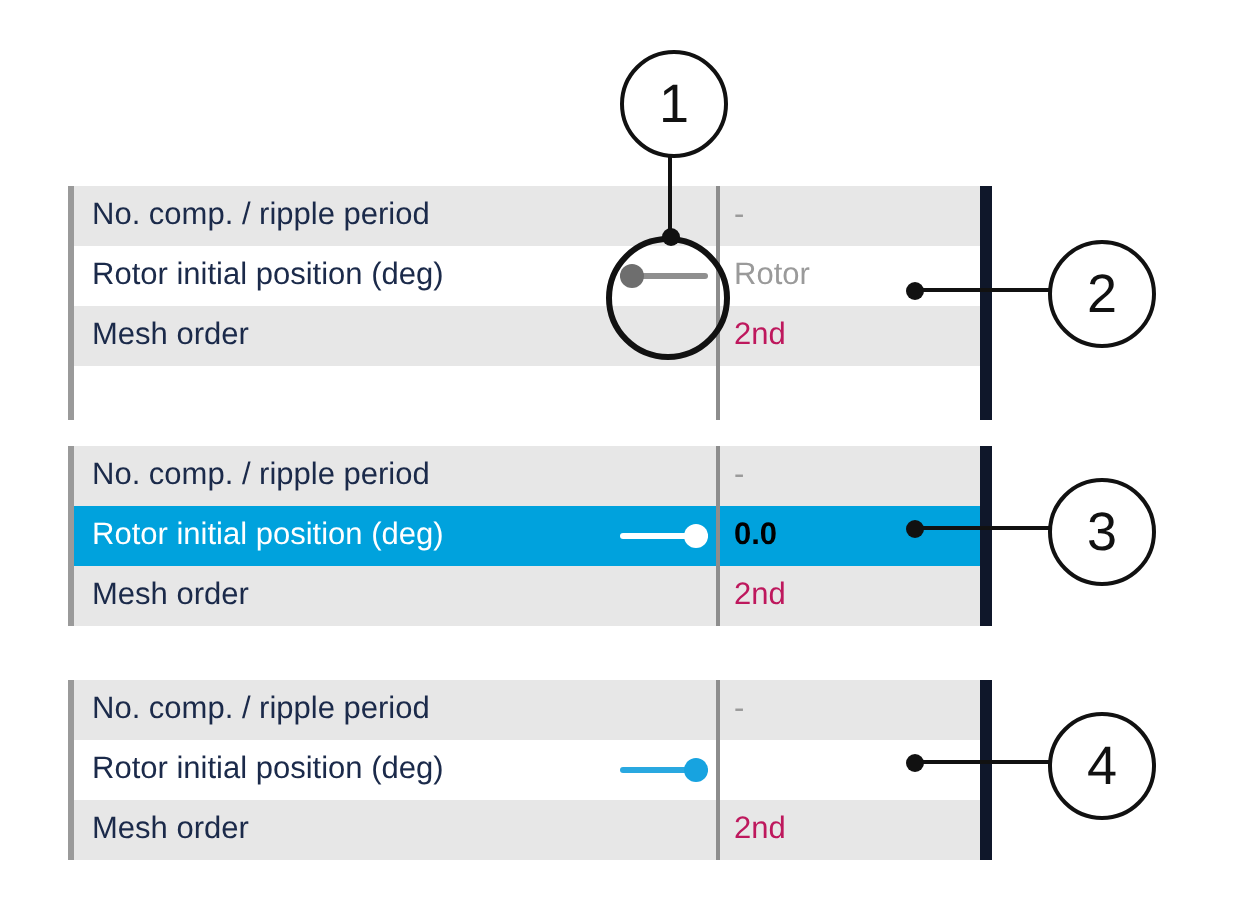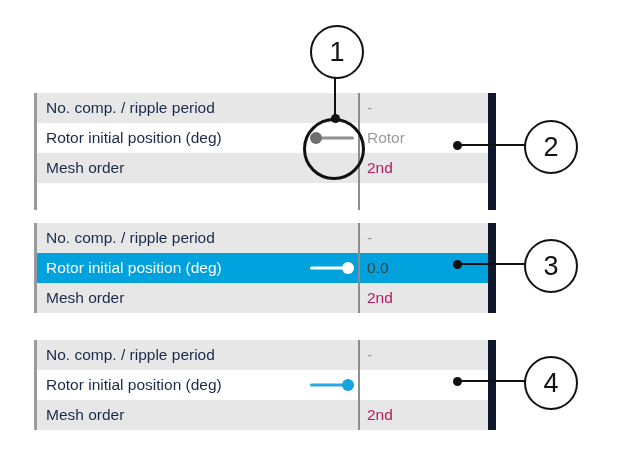--- a/index.html
+++ b/index.html
@@ -11,21 +11,21 @@
     overflow:hidden;
   }
   .stage{position:absolute;left:0;top:0;width:620px;height:460px;}
 
   
   .panel{
     position:absolute;
     background:#ffffff;
     overflow:hidden;
     border-left:3px solid #9a9a9a;
-    border-right:8px solid #0f172a;
+    border-right:6px solid #0f172a;
     box-sizing:border-box;
   }
   .row{
     position:relative;
     height:30px;
     display:flex;
     align-items:center;
     box-sizing:border-box;
   }
   .row.odd{background:#e7e7e7;}
@@ -58,21 +58,21 @@
     height:100%;
     display:flex;
     align-items:center;
     box-sizing:border-box;
     padding-left:7px;
     font-size:15.5px;
     color:#be185d;
     white-space:nowrap;
   }
   .cell-val.muted{color:#9a9a9a;}
-  .row.sel .cell-val{color:#404040;}
+  .row.sel .cell-val{color:#000000;font-weight:bold;}
 
   
   .slider{
     position:absolute;
     right:4px;
     top:50%;
     transform:translateY(-50%);
     width:44px;
     height:14px;
   }

